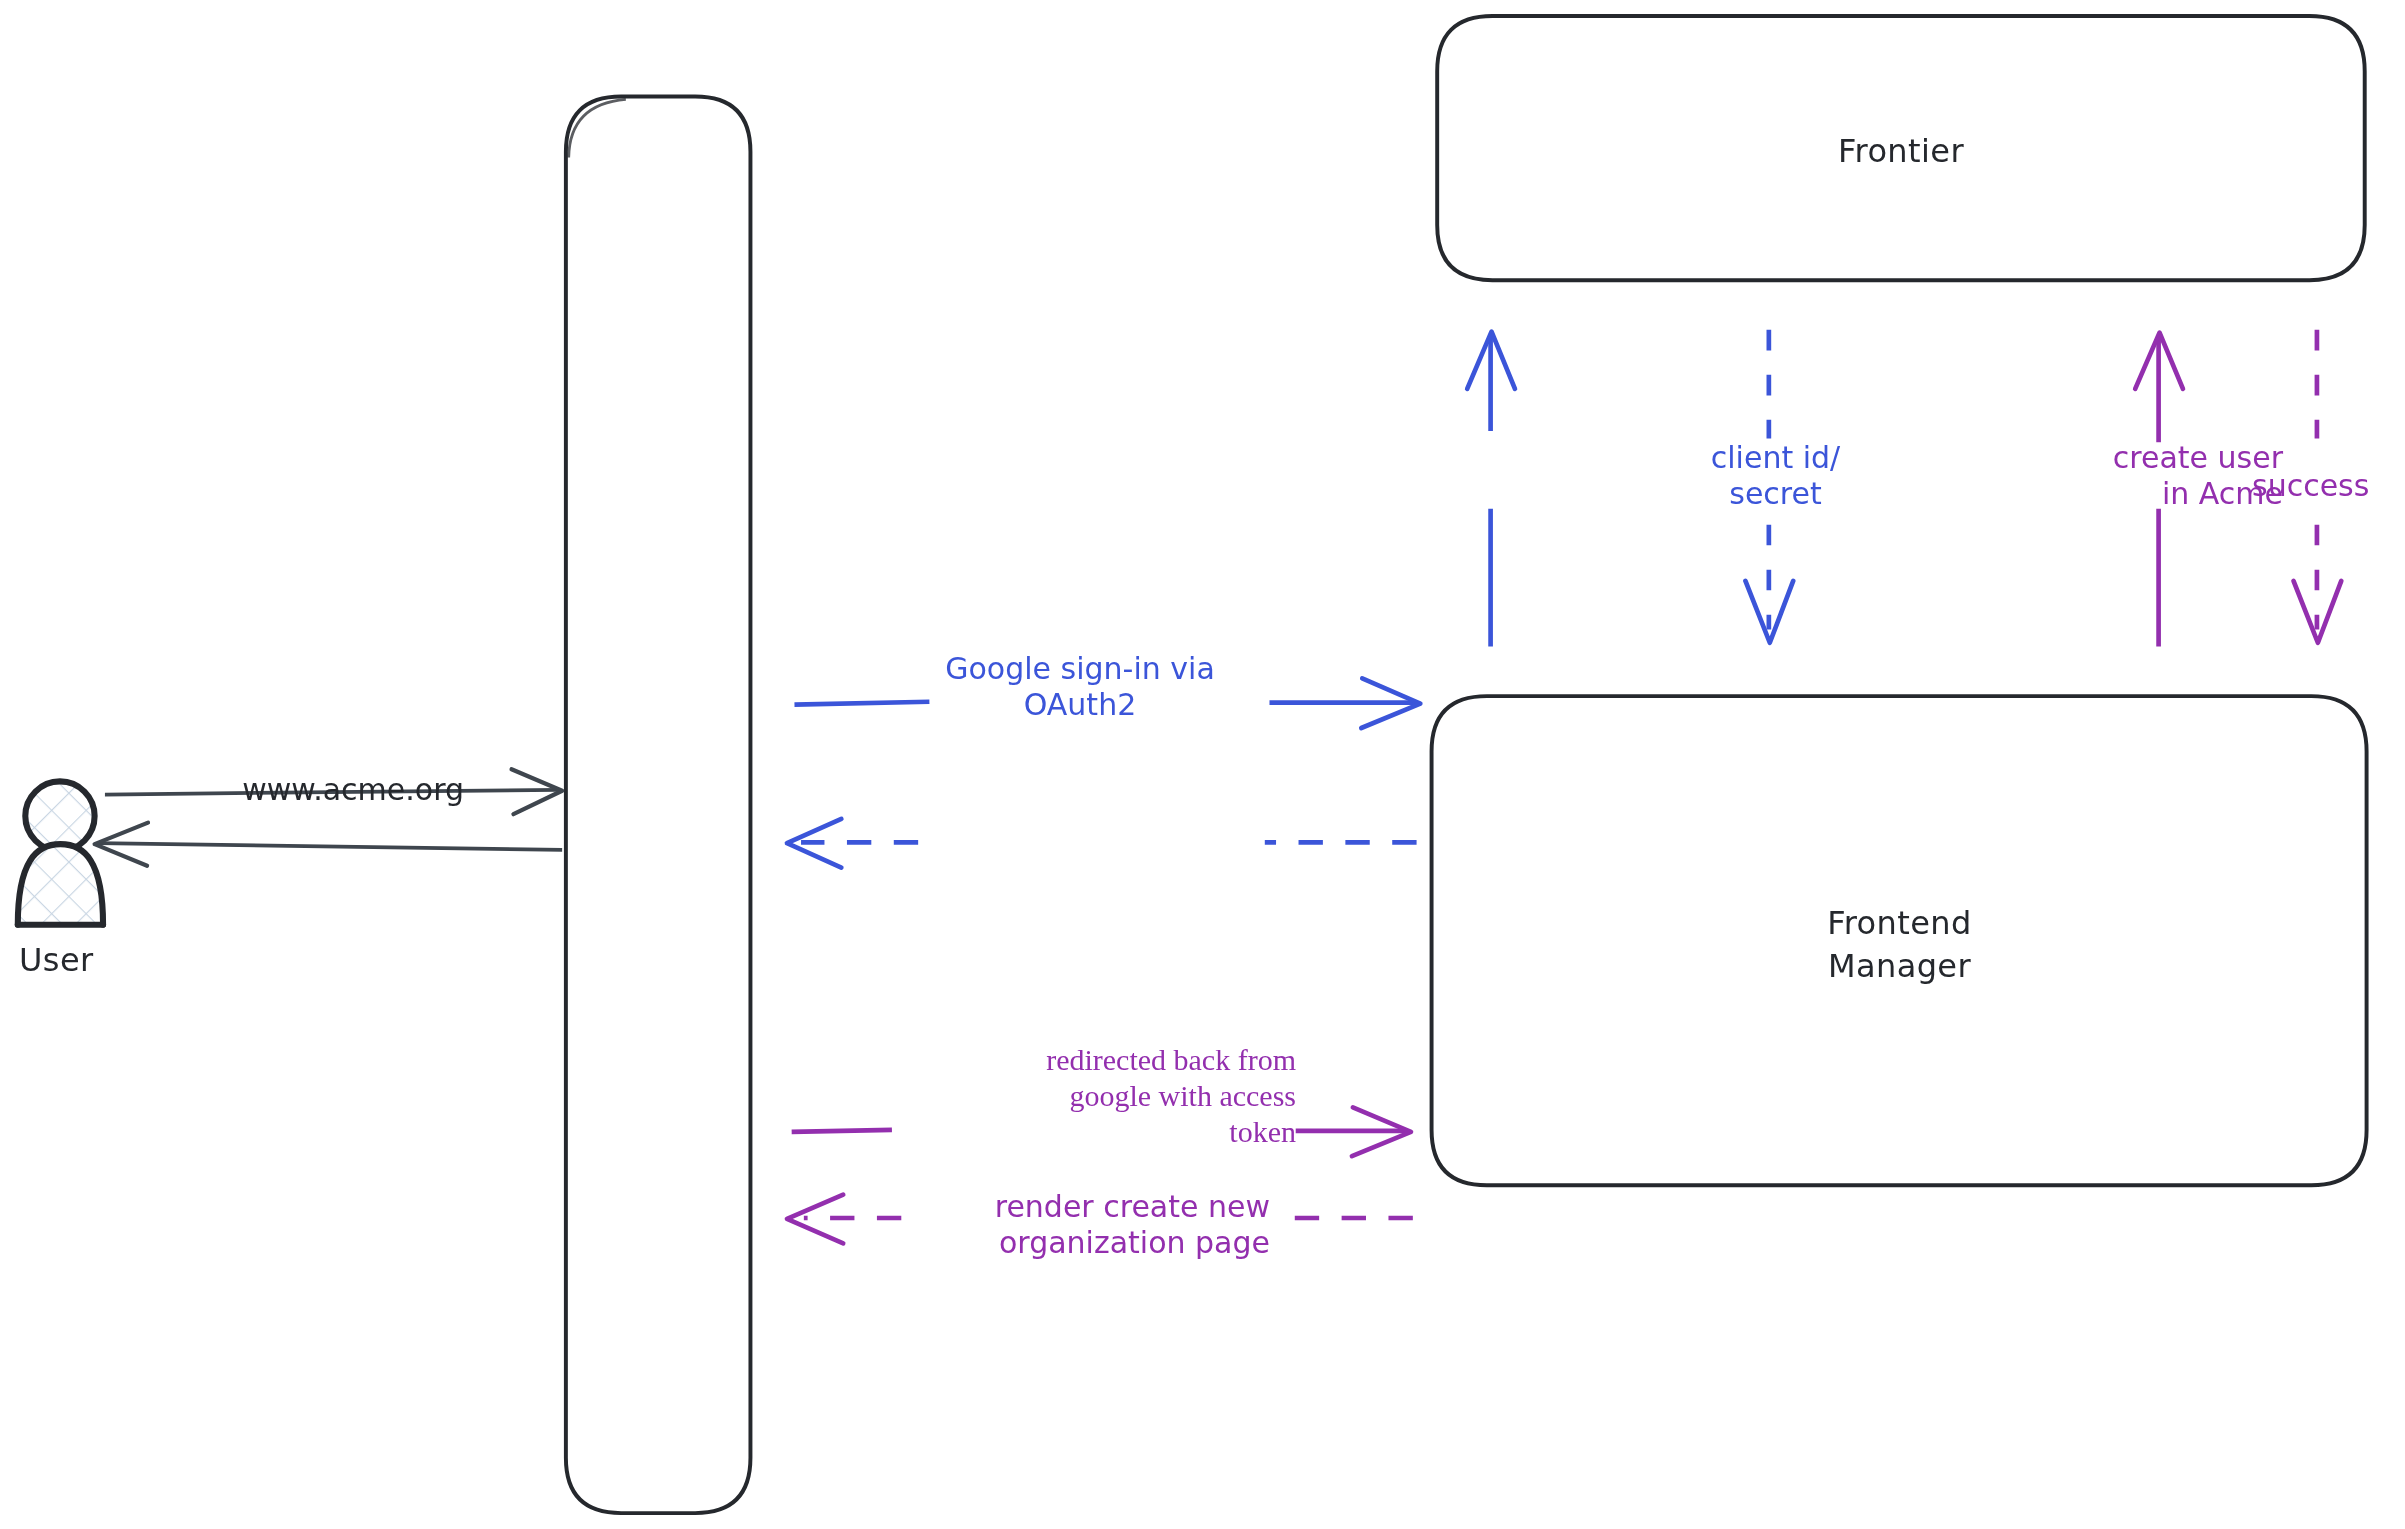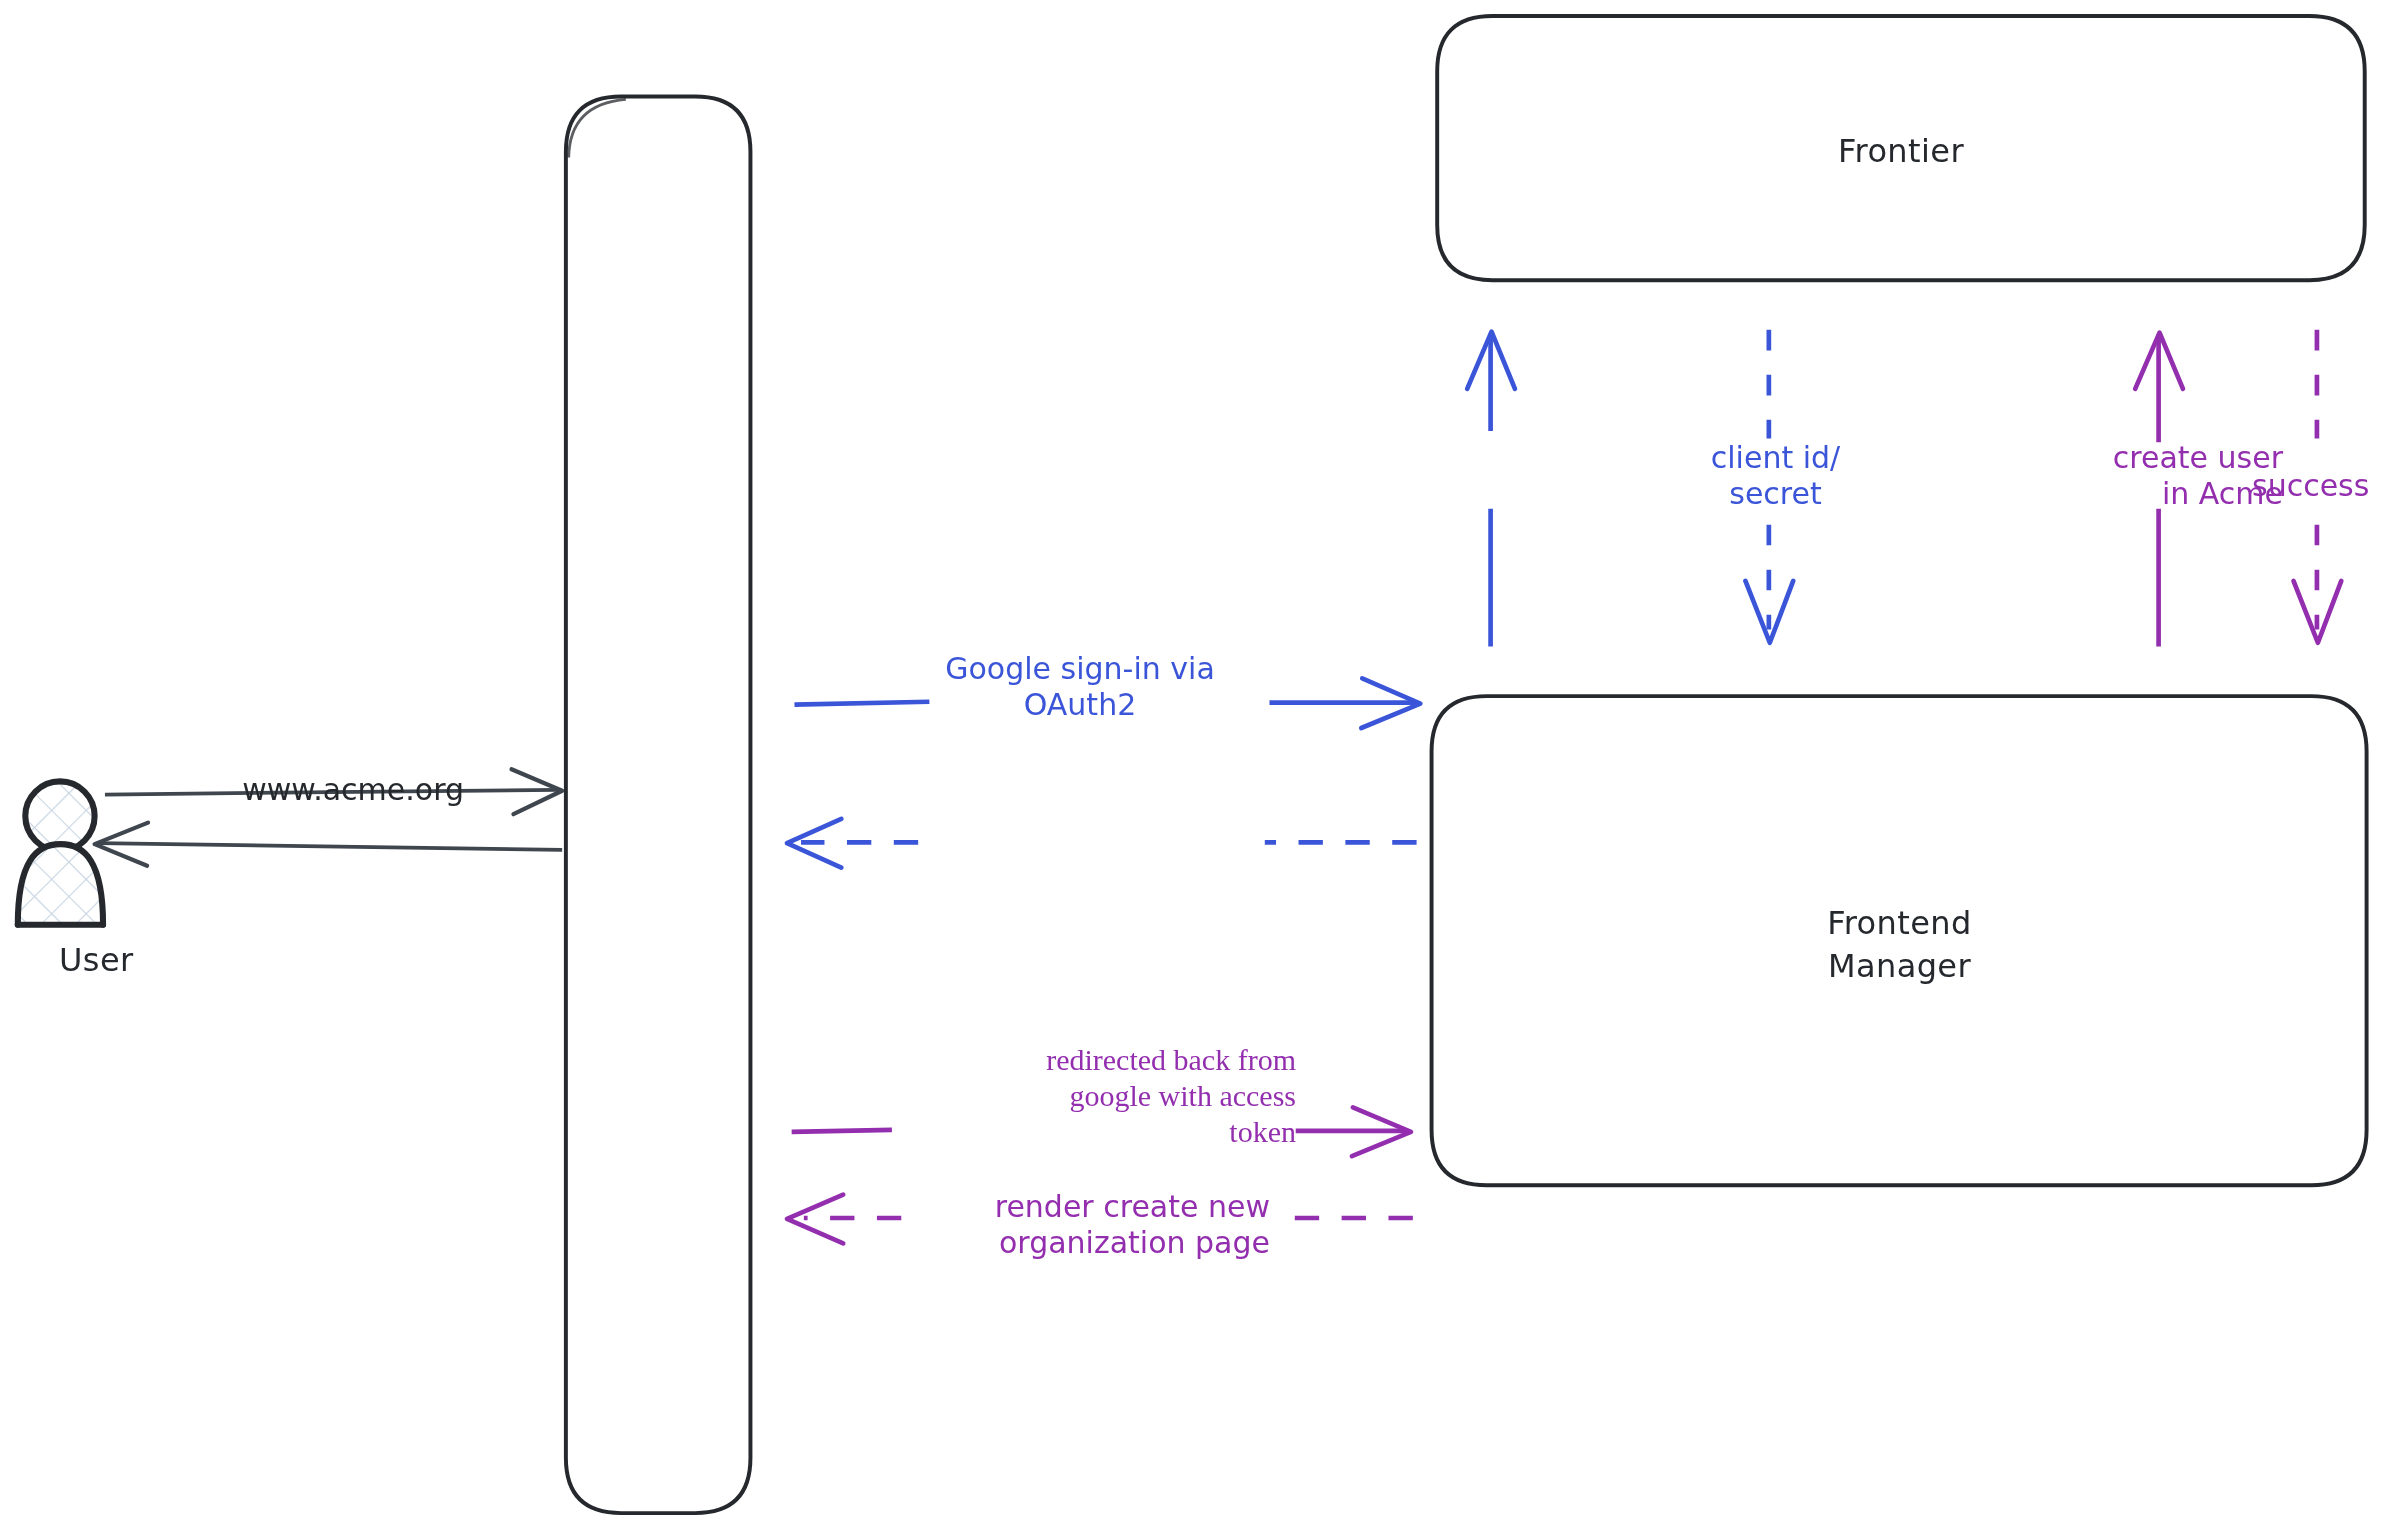--- a/index.html
+++ b/index.html
@@ -143,21 +143,21 @@
       <path d="M2279 415 L2305 355 L2330 415" fill="none" stroke="#932fae" stroke-width="5" stroke-linecap="round" stroke-linejoin="round"></path>
     </g>
 
     <g>
       <path d="M2473 352 L2473 468" fill="none" stroke="#932fae" stroke-width="5" stroke-dasharray="22 26" stroke-linecap="butt"></path>
       <path d="M2473 560 L2473 672" fill="none" stroke="#932fae" stroke-width="5" stroke-dasharray="22 26" stroke-linecap="butt"></path>
       <path d="M2448 620 L2474 686 L2499 620" fill="none" stroke="#932fae" stroke-width="5" stroke-linecap="round" stroke-linejoin="round"></path>
     </g>
   </svg>
 
-  <div class="actor-label" style="left:19px; top:941px;margin-left:40px;">User</div>
+  <div class="actor-label" style="left:19px; top:941px;">User</div>
 
 
   <div class="node-label" style="left:1432px; top:902px; width:935px;">Frontend
 Manager</div>
 
   <div class="node-label" style="left:1437px; top:130px; width:928px;">Frontier</div>
 
   <div class="edge-label dark" style="left:183px; top:772px; width:281px;">www.acme.org</div>
 
   <div class="edge-label blue" style="left:895px; top:651px; width:370px;">Google sign-in via

